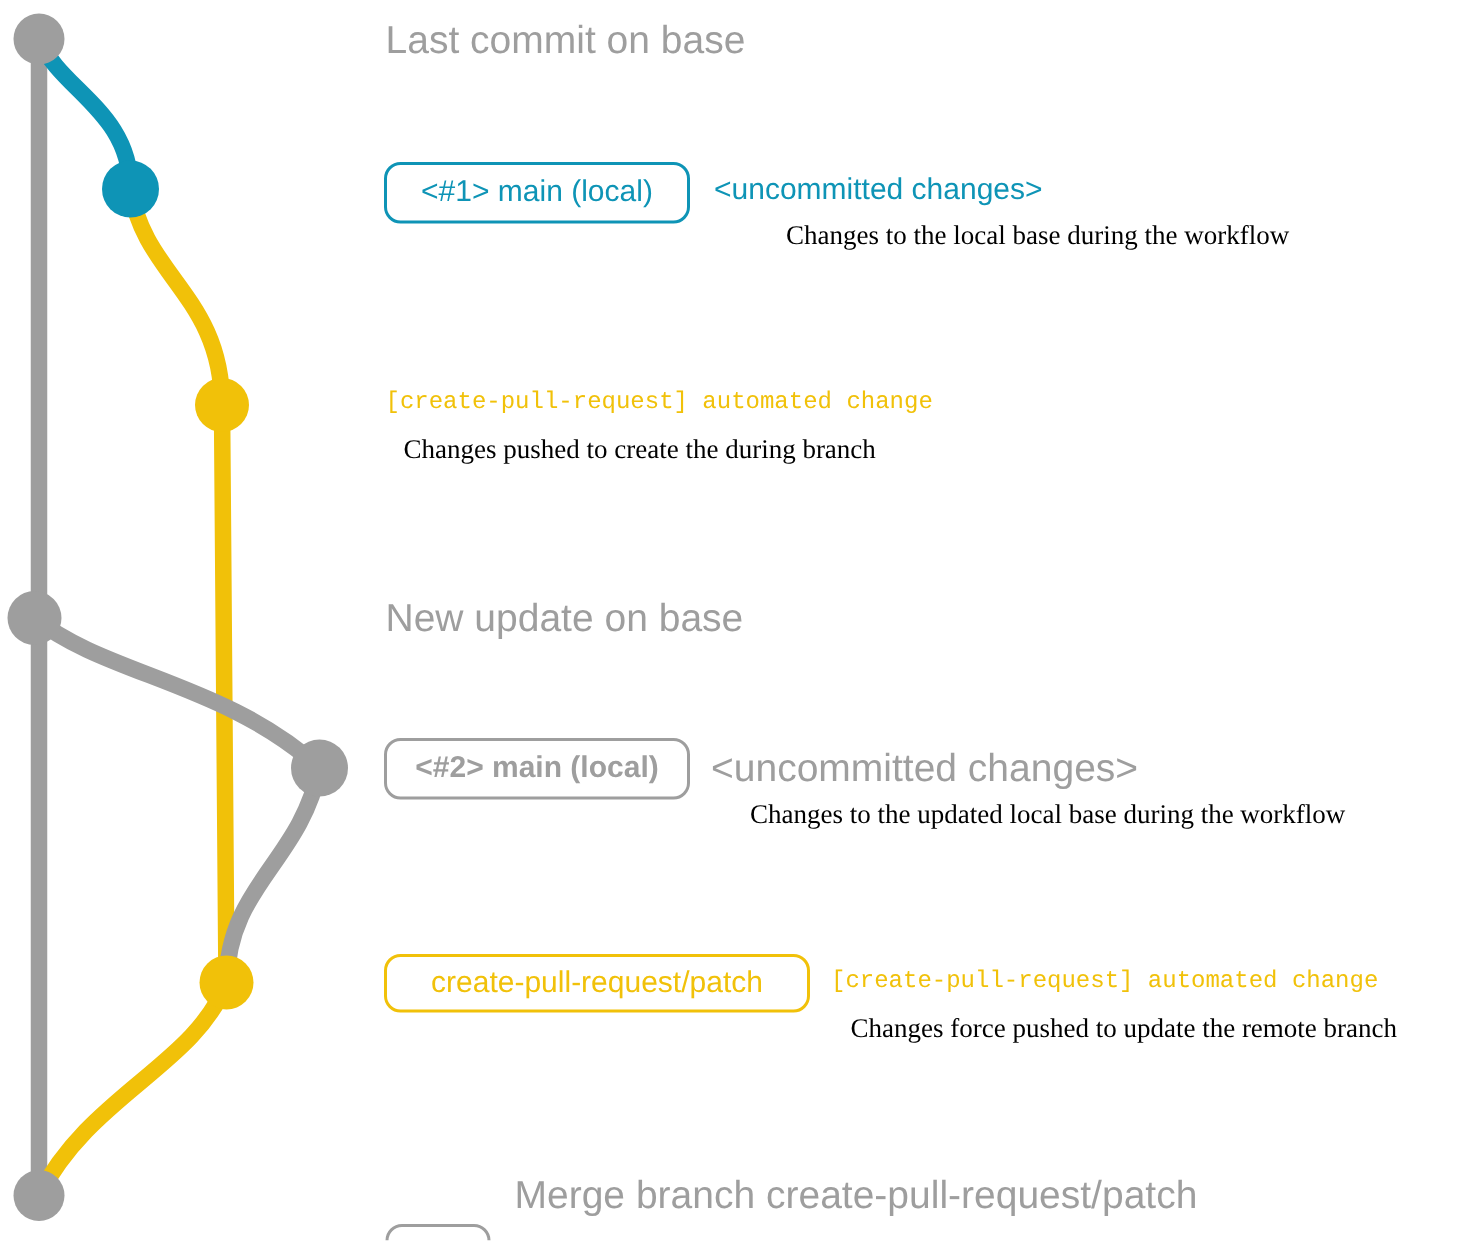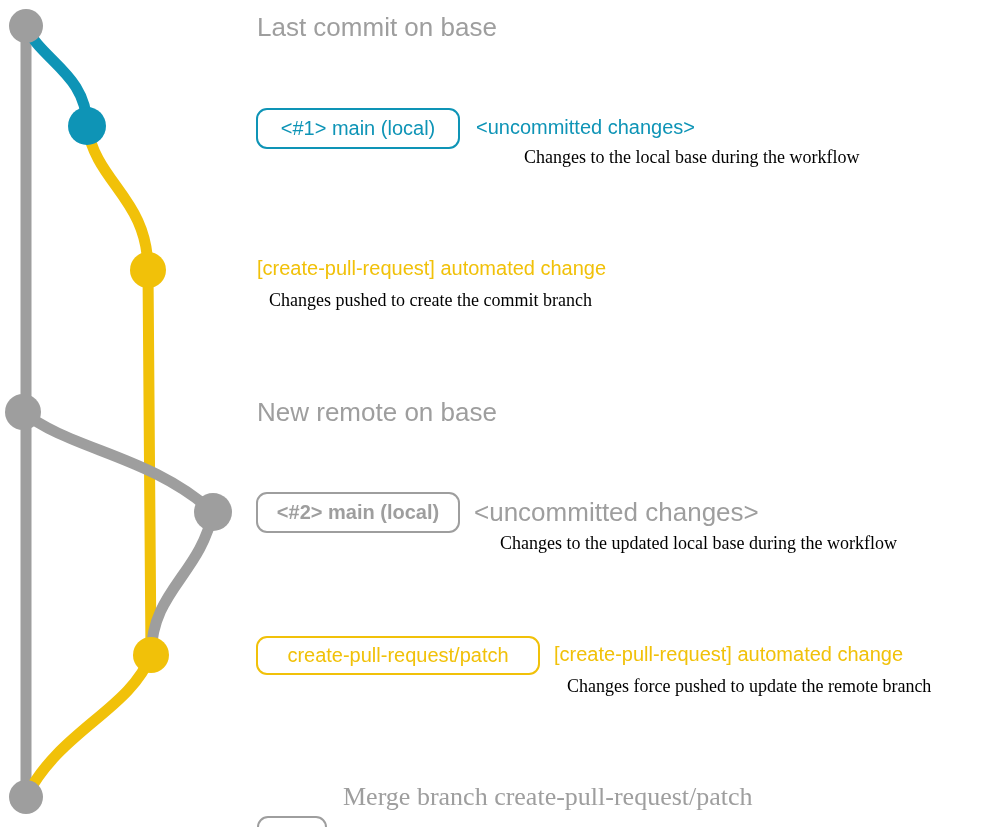--- a/index.html
+++ b/index.html
@@ -20,21 +20,21 @@
     left: 0;
     top: 0;
   }
   .ann {
     position: absolute;
     white-space: nowrap;
     transform: translateY(-50%);
   }
   .h-gray   { color: var(--gray);   font-size: 26px; }
   .h-blue   { color: var(--blue);   font-size: 20px; }
-  .h-yellow { color: var(--yellow); font-size: 20px; }
+  .h-yellow { color: var(--yellow); font-size: 16px; font-family: Liberation Mono, monospace; }
   .serif-note {
     color: #000000;
     font-family: "Liberation Serif", serif;
     font-size: 18px;
   }
   .branch-tag {
     position: absolute;
     display: flex;
     align-items: center;
     justify-content: center;
@@ -56,21 +56,21 @@
   #ann-auto1         { left: 257px; top: 268px; }
   #ann-auto1-note    { left: 269px; top: 300px; }
   #ann-new-commit    { left: 257px; top: 412px; }
   #tag-branch2       { left: 256px; top: 492px; width: 204px; height: 41px; }
   #ann-status2       { left: 474px; top: 512px; }
   #ann-note2         { left: 488px; top: 543px; margin-left: 12px; }
   #tag-patch         { left: 256px; top: 636px; width: 284px; height: 39px; }
   #ann-auto2         { left: 554px; top: 654px; }
   #ann-auto2-note    { left: 567px; top: 686px; }
   #tag-main          { left: 257px; top: 816px; width: 70px;  height: 40px; }
-  #ann-merge         { left: 343px; top: 797px; font-family: Liberation Serif, serif; }
+  #ann-merge         { left: 343px; top: 797px; }
 </style>
 </head>
 <body>
 
 <div class="canvas">
 
   <svg id="git-graph" width="250" height="827" viewBox="0 0 250 827">
       <path d="M26,26 L26,797" fill="none" stroke="#9e9e9e" stroke-width="11" stroke-linecap="round"></path>
       <path d="M26,26 C40,60 87,74 87,126" fill="none" stroke="#0e94b6" stroke-width="11" stroke-linecap="round"></path>
       <path d="M87,126 C96,184 148,198 148,270" fill="none" stroke="#f1c109" stroke-width="11" stroke-linecap="round"></path>
@@ -89,23 +89,23 @@
 
   <div class="ann h-gray" id="ann-last-commit">Last commit on base</div>
 
   <div class="branch-tag tag-blue" id="tag-branch1">
     <span>&lt;#1&gt; main (local)</span>
   </div>
   <div class="ann h-blue" id="ann-status1">&lt;uncommitted changes&gt;</div>
   <div class="ann serif-note" id="ann-note1">Changes to the local base during the workflow</div>
 
   <div class="ann h-yellow" id="ann-auto1">[create-pull-request] automated change</div>
-  <div class="ann serif-note" id="ann-auto1-note">Changes pushed to create the commit branch</div>
+  <div class="ann serif-note" id="ann-auto1-note">Changes pushed to create the during branch</div>
 
-  <div class="ann h-gray" id="ann-new-commit">New remote on base</div>
+  <div class="ann h-gray" id="ann-new-commit">New update on base</div>
 
   <div class="branch-tag tag-gray" id="tag-branch2">
     <span>&lt;#2&gt; main (local)</span>
   </div>
   <div class="ann h-gray" id="ann-status2">&lt;uncommitted changes&gt;</div>
   <div class="ann serif-note" id="ann-note2">Changes to the updated local base during the workflow</div>
 
   <div class="branch-tag tag-yellow" id="tag-patch">
     <span>create-pull-request/patch</span>
   </div>

